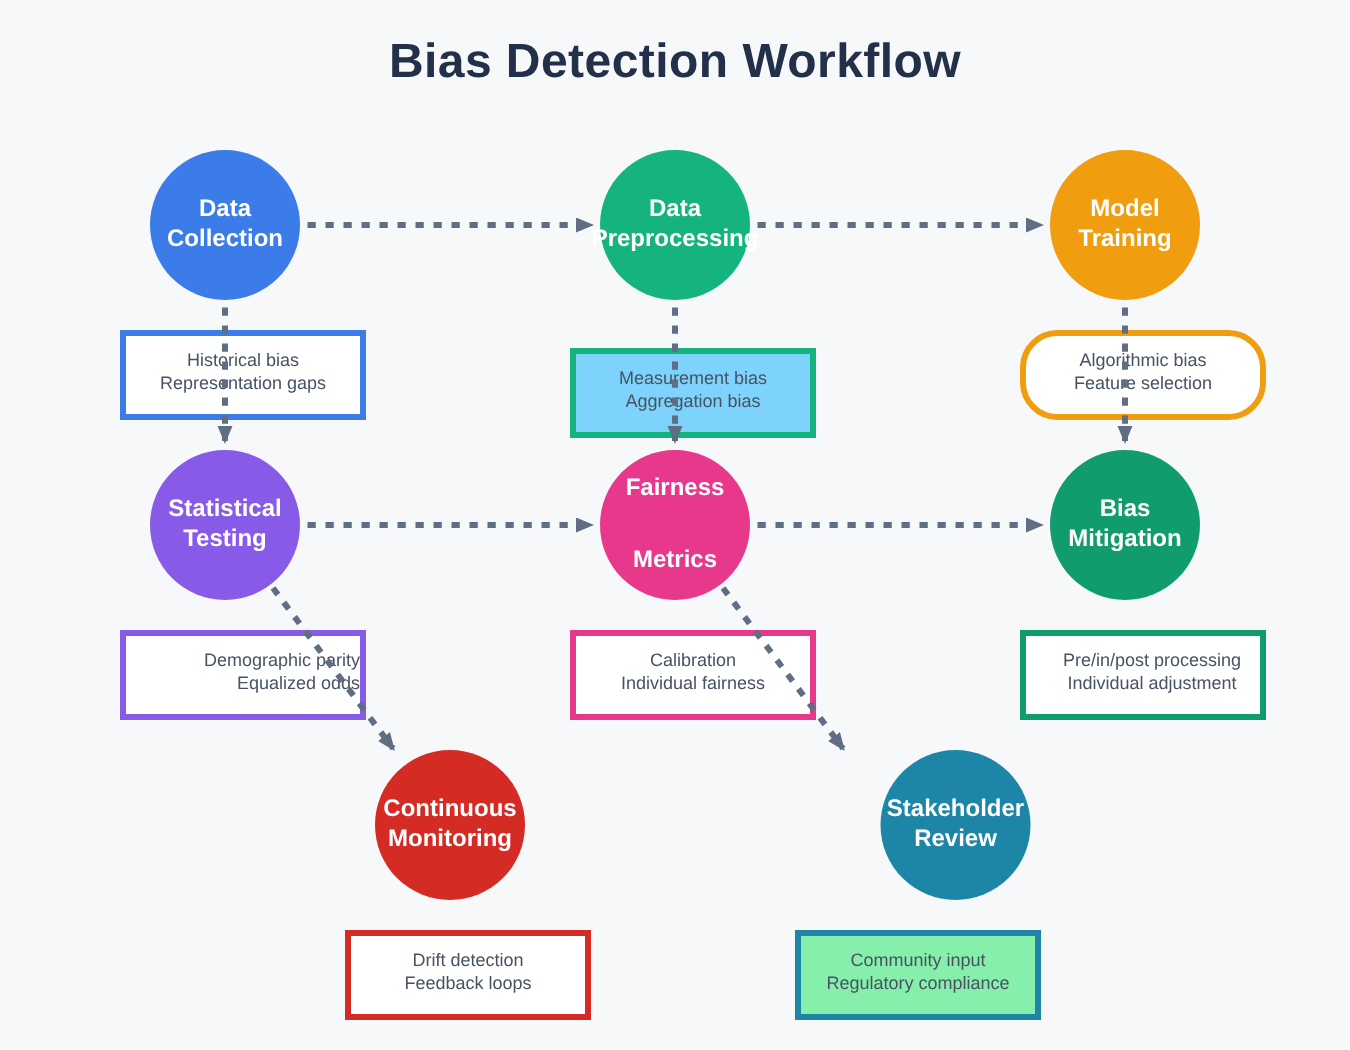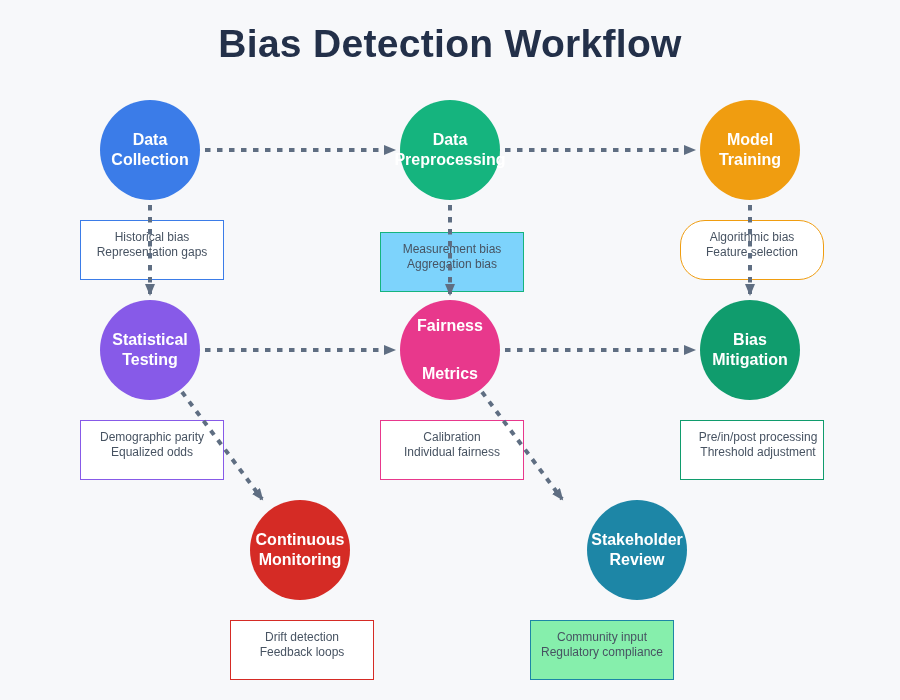--- a/index.html
+++ b/index.html
@@ -1,39 +1,39 @@
 <!DOCTYPE html>
 <html><head>
 <meta charset="utf-8">
 <style>
   html,body{margin:0;padding:0;}
   body{width:900px;height:700px;overflow:hidden;font-family:"Liberation Sans","DejaVu Sans",sans-serif;}
   .canvas{position:relative;width:900px;height:700px;}
 
   .title{position:absolute;top:0;left:0;width:900px;margin:0;padding-top:22px;
-         text-align:center;font-size:39px;font-weight:700;letter-spacing:.3px;}
+         text-align:center;font-size:32px;font-weight:700;letter-spacing:.3px;}
 
   .node{position:absolute;width:100px;height:100px;border-radius:50%;
         display:flex;flex-direction:column;align-items:center;justify-content:center;
         font-size:16px;font-weight:700;line-height:20px;text-align:center;white-space:nowrap;}
   .n-dc{left:100px;top:100px;}
   .n-dp{left:400px;top:100px;}
   .n-mt{left:700px;top:100px;}
   .n-st{left:100px;top:300px;}
   .n-fm{left:400px;top:300px;}
   .n-bm{left:700px;top:300px;}
   .n-cm{left:250px;top:500px;}
   .n-sr{left:550px;top:500px;margin-left:37px;}
 
-  .note{position:absolute;width:144px;height:60px;box-sizing:border-box;
-        border:1px solid #3b82f6;text-align:center;font-size:12px;line-height:15px;padding-top:9px;}
+  .note{position:absolute;width:164px;height:60px;box-sizing:border-box;
+        border:4px solid #3b82f6;text-align:center;font-size:12px;line-height:15px;padding-top:9px;}
   .b1{left:80px;top:220px;}
   .b2{left:380px;top:220px;}
   .b3{left:680px;top:220px;}
-  .b4{left:80px;top:420px;}
+  .b4{left:80px;top:420px;text-align:right;}
   .b5{left:380px;top:420px;}
   .b6{left:680px;top:420px;padding-left:12px;}
   .b7{left:230px;top:620px;}
   .b8{left:530px;top:620px;}
 
   .edges{position:absolute;left:0;top:0;pointer-events:none;z-index:5;}
   .edge{stroke-width:4;stroke-dasharray:5.5 6.5;fill:none;}
 </style>
 </head>
 <body style="background-color: rgb(247, 248, 250);">
@@ -57,21 +57,21 @@
   <div class="note b4" style="background-color: rgb(255, 255, 255); color: rgb(71, 83, 98); border-color: rgb(135, 90, 232);">
     <div>Demographic parity</div>
     <div>Equalized odds</div>
   </div>
   <div class="note b5" style="background-color: rgb(255, 255, 255); color: rgb(71, 83, 98); border-color: rgb(232, 56, 140);">
     <div>Calibration</div>
     <div>Individual fairness</div>
   </div>
   <div class="note b6" style="background-color: rgb(255, 255, 255); color: rgb(71, 83, 98); border-color: rgb(16, 156, 109);">
     <div>Pre/in/post processing</div>
-    <div>Threshold adjustment</div>
+    <div>Individual adjustment</div>
   </div>
   <div class="note b7" style="background-color: rgb(255, 255, 255); color: rgb(71, 83, 98); border-color: rgb(213, 43, 37);">
     <div>Drift detection</div>
     <div>Feedback loops</div>
   </div>
   <div class="note b8" style="background-color: #86efac; color: rgb(71, 83, 98); border-color: rgb(29, 134, 166);">
     <div>Community input</div>
     <div>Regulatory compliance</div>
   </div>
 

